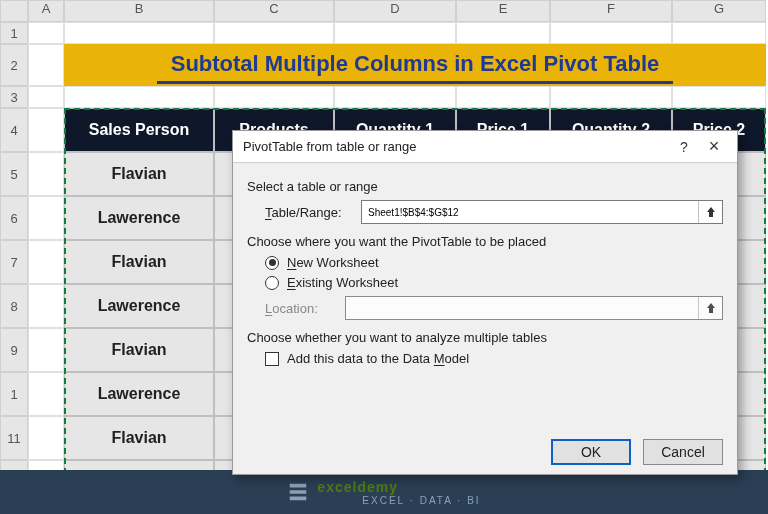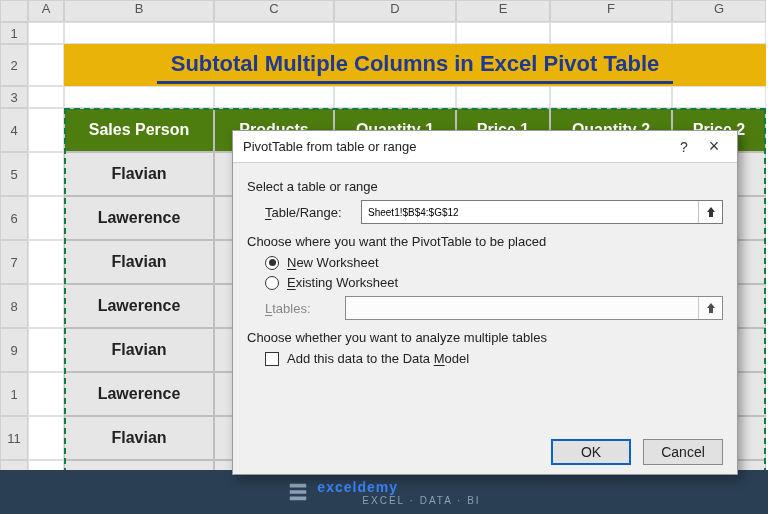--- a/index.html
+++ b/index.html
@@ -37,21 +37,21 @@
   .rN { height:44px; }
   .title-cell {
     background:#eab308;
     display:flex; align-items:center; justify-content:center;
   }
   .title-text {
     color:#1f3a93; font-weight:700; font-size:22px;
     border-bottom:3px solid #1f3a93; padding:4px 14px;
   }
   .th {
-    background:#4d7c0f; color:#fff; font-weight:700; font-size:16px;
+    background:#0f172a; color:#fff; font-weight:700; font-size:16px;
     display:flex; align-items:center; justify-content:center;
     border:1px solid #bfbfbf;
   }
   .td {
     background:#e6e6e6; color:#222; font-size:16px; font-weight:600;
     display:flex; align-items:center; justify-content:center;
     border:1px solid #bfbfbf;
   }
   .marque {
     position:absolute;
@@ -249,21 +249,21 @@
 </div>
 
 <div class="marque" style="left:64px; top:108px; width:702px; height:396px;"></div>
 
 <div class="backdrop-line"></div>
 <div class="watermark">
   <svg width="22" height="22" viewBox="0 0 24 24">
       <path fill="#8aa0b4" d="M3 3h18v4H3zM3 10h18v4H3zM3 17h18v4H3z"></path>
     </svg>
   <div>
-    <div style="color:#3b82f6;font-weight:600;letter-spacing:1px;">exceldemy</div>
+    <div style="color:#4d7c0f;font-weight:600;letter-spacing:1px;">exceldemy</div>
     <div class="wm-sub">EXCEL · DATA · BI</div>
   </div>
 </div>
 
 <div class="dialog">
   <div class="dlg-title">
     <span class="dlg-title-text">PivotTable from table or range</span>
     <div class="dlg-ctl">?</div>
     <div class="dlg-ctl">
         <span style="font-size:18px;">×</span>
@@ -286,21 +286,21 @@
     <div class="lbl">Choose where you want the PivotTable to be placed</div>
     <div class="radio-row">
       <span class="radio checked"></span>
       <span><span class="u">N</span><span>ew Worksheet</span></span>
     </div>
     <div class="radio-row">
       <span class="radio"></span>
       <span><span class="u">E</span><span>xisting Worksheet</span></span>
     </div>
     <div class="field-row loc">
-      <span class="flabel disabled"><span class="u">L</span><span>tables:</span></span>
+      <span class="flabel disabled"><span class="u">L</span><span>ocation:</span></span>
       <div class="input-wrap" style="opacity:.85;">
         <input type="text" disabled="" value="" style="">
         <div class="range-icon">
           <svg width="12" height="12" viewBox="0 0 12 12">
               <path d="M6 1 L10 6 H8 V11 H4 V6 H2 Z" fill="#333"></path>
             </svg>
         </div>
       </div>
     </div>
 

